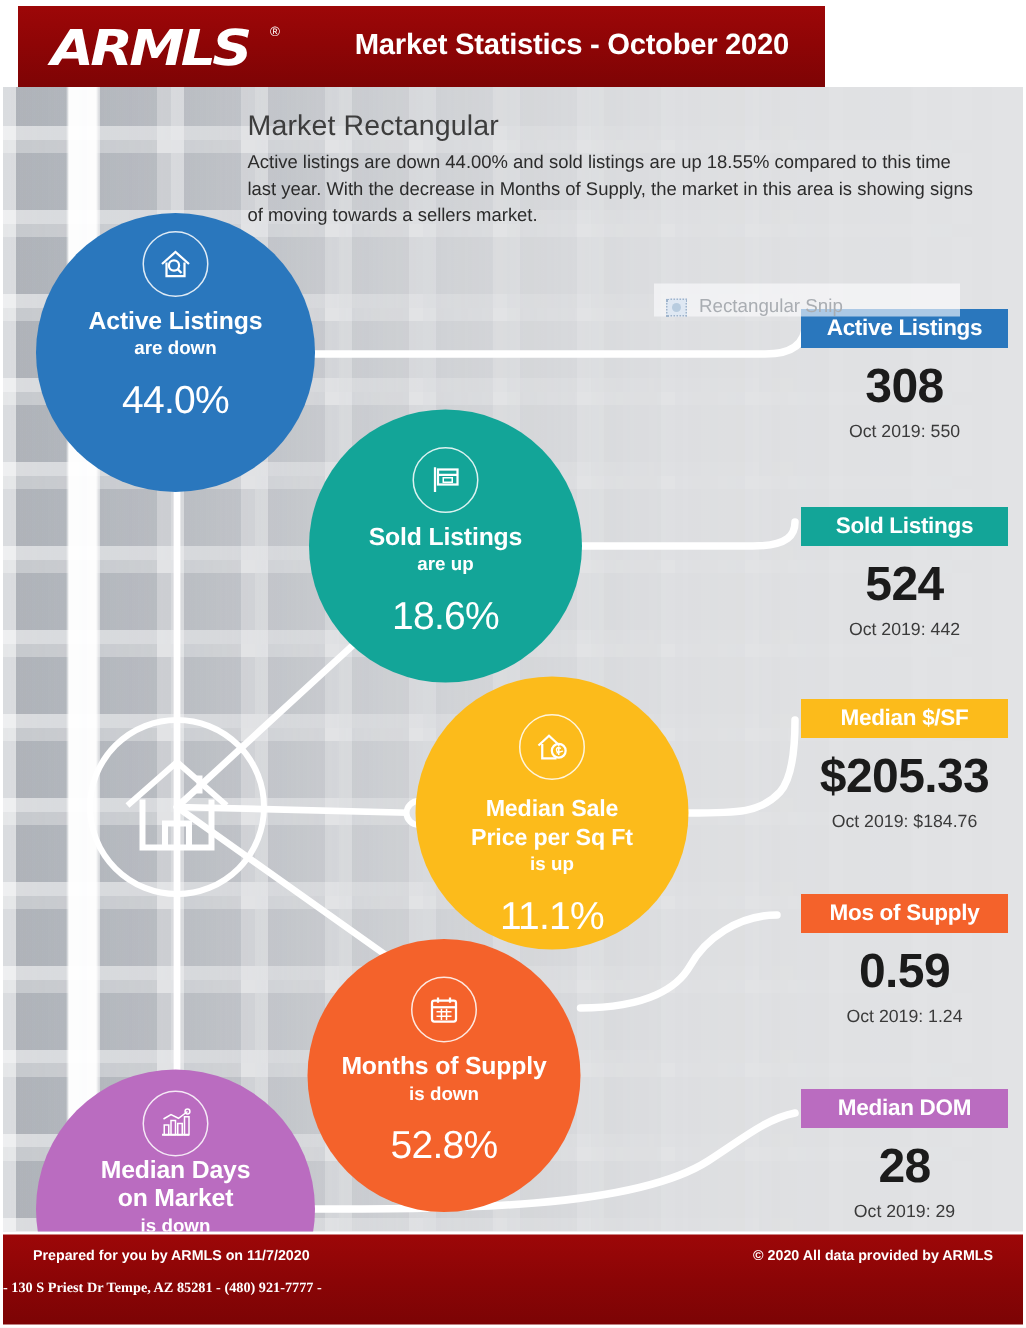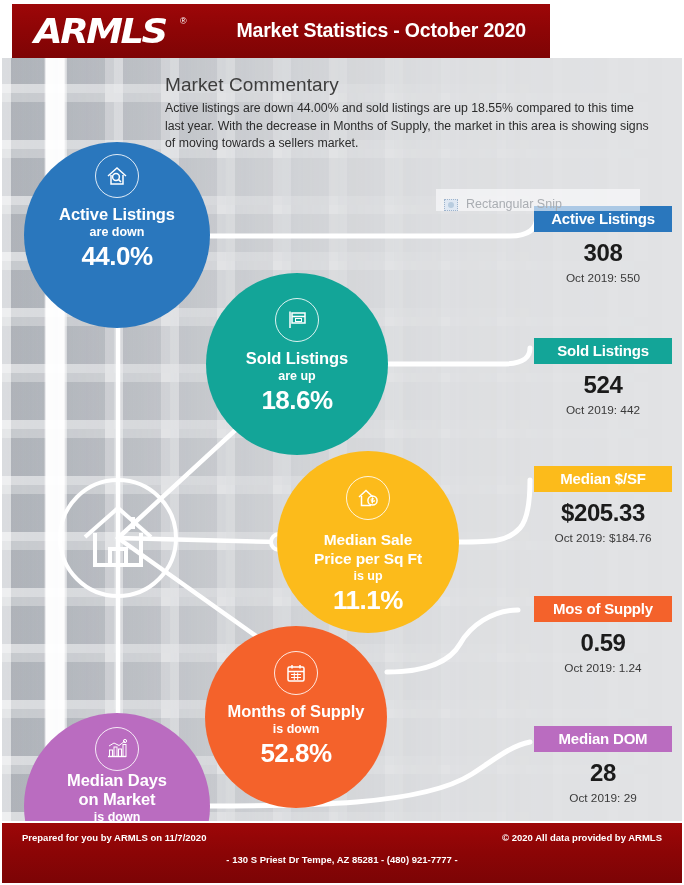--- a/index.html
+++ b/index.html
@@ -137,23 +137,23 @@
     letter-spacing: -0.1px;
   }
   .b-sub {
     font-size: 12.5px;
     font-weight: bold;
     line-height: 14px;
     margin-top: 1px;
   }
   .b-val {
     font-size: 26px;
-    font-weight: bold;
+    font-weight: normal;
     line-height: 28px;
-    margin-top: 3px;
+    margin-top: 13px;
     letter-spacing: -0.5px;
   }
 
   #bub-active { left: 22px;  top: 84px;  width: 186px; height: 186px; background:#2a77bd; }
   #bub-sold   { left: 204px; top: 215px; width: 182px; height: 182px; background:#13a598; }
   #bub-price  { left: 275px; top: 393px; width: 182px; height: 182px; background:#fcbb1b; }
   #bub-supply { left: 203px; top: 568px; width: 182px; height: 182px; background:#f4622b; }
   #bub-dom    { left: 22px;  top: 655px; width: 186px; height: 186px; background:#ba6cc0; }
 
   #bub-price .b-title { font-size: 15.5px; margin-top: 10px; }
@@ -178,21 +178,21 @@
     display:block;
     color:#ffffff;
     font-size: 15px;
     font-weight: bold;
     padding: 4px 0 5px 0;
     letter-spacing: -0.2px;
   }
   .stat .big {
     display:block;
     color:#1b1b1b;
-    font-size: 24px;
+    font-size: 32px;
     font-weight: bold;
     margin-top: 7px;
     letter-spacing: -0.4px;
   }
   .stat .prev {
     display:block;
     color:#3a3a3a;
     font-size: 11.8px;
     margin-top: 4px;
   }
@@ -239,39 +239,39 @@
   
   #footer {
     position: absolute;
     left: 2px; top: 823px;
     width: 680px; height: 60px;
     background: linear-gradient(180deg,#9d0708 0%, #8b0506 50%, #7c0405 100%);
     color: #ffffff;
   }
   #f-left  { position:absolute; left:20px; top:9px;  font-size:9.5px; font-weight:bold; }
   #f-right { position:absolute; right:20px; top:9px; font-size:9.5px; font-weight:bold; }
-  #f-mid   { position:absolute; left:0; right:0; top:31px; text-align:center; font-size:9.5px; font-weight:bold; }
+  #f-mid   { position:absolute; left:0; right:0; top:31px; text-align:left; font-size:9.5px; font-weight:bold;font-family:Liberation Serif, serif; }
 </style>
 </head>
 <body>
 
 <div id="page">
 
   <div id="header">
     <div id="logo">ARMLS</div>
     <div id="logo-reg">®</div>
     <div id="header-title">Market Statistics - October 2020</div>
   </div>
 
   <div id="panel">
     <div id="grid"></div>
     <div id="grid2"></div>
 
     <div id="commentary">
-      <h2>Market Commentary</h2>
+      <h2>Market Rectangular</h2>
       <p>Active listings are down 44.00% and sold listings are up 18.55% compared to this time last year. With the decrease in Months of Supply, the market in this area is showing signs of moving towards a sellers market.</p>
     </div>
 
     <svg id="links" viewBox="0 0 680 763">
       <g fill="none" stroke="#ffffff" stroke-width="4.5" stroke-linecap="round">
 
         <path d="M116,480 L116,222"></path>
 
         <path d="M116,480 L290,320"></path>
 

